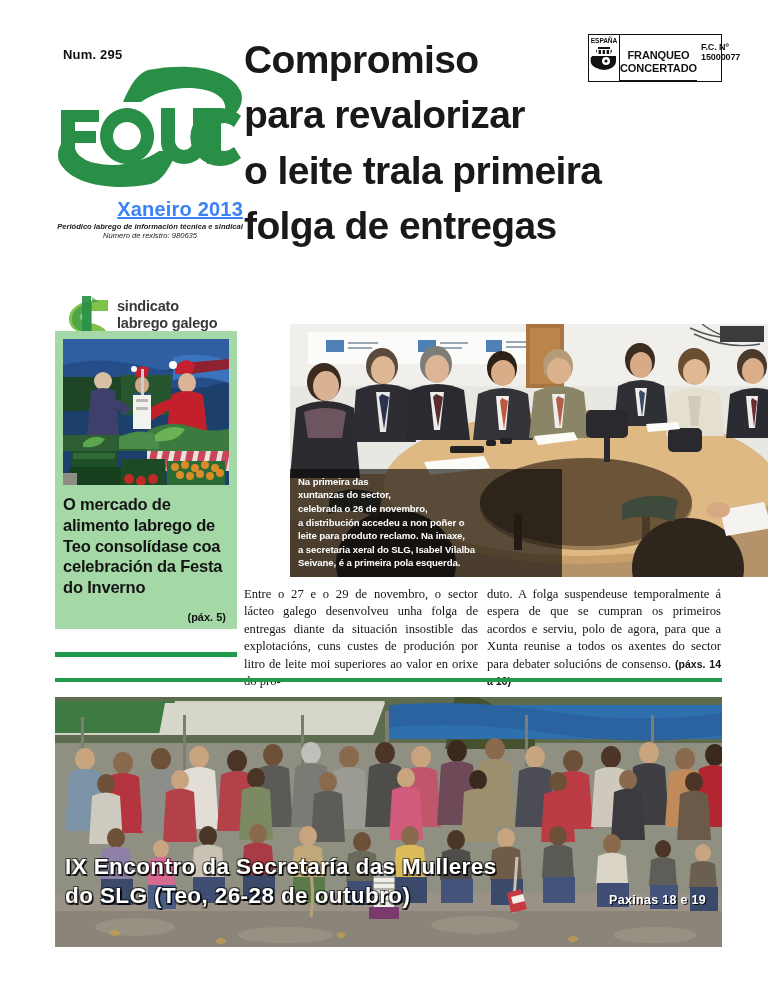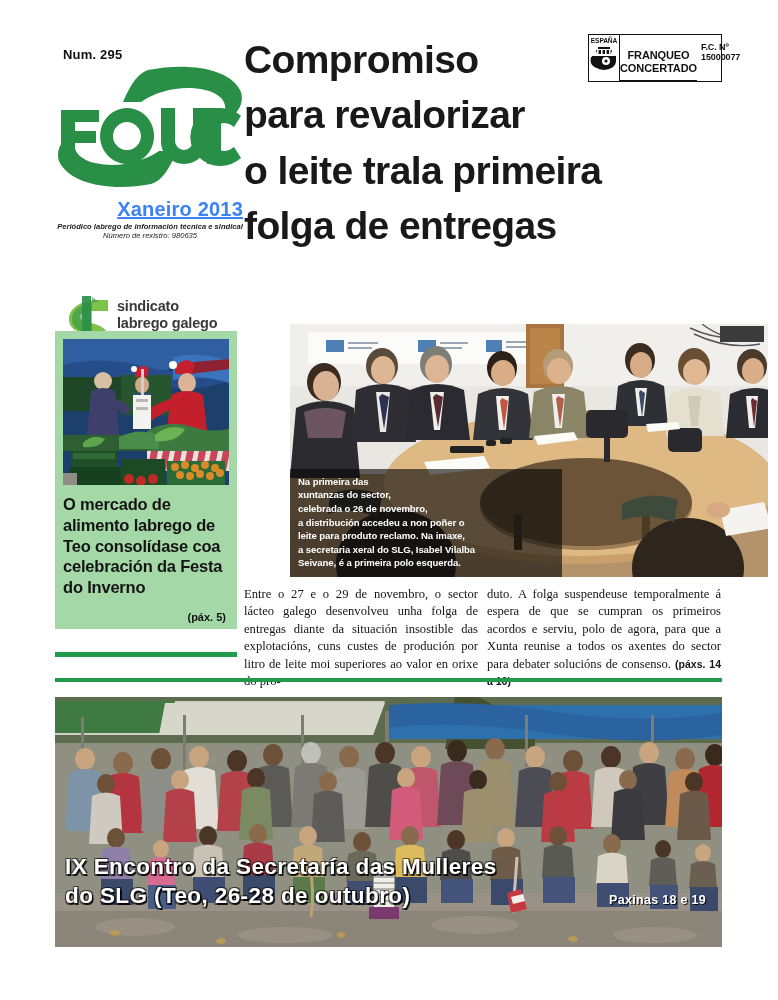--- a/index.html
+++ b/index.html
@@ -609,21 +609,21 @@
       <ellipse cx="428" cy="186" rx="12" ry="8" fill="#d7a983"></ellipse>
     </svg>
 
     <div class="photo-caption">
       <div class="cl">Na primeira das</div>
       <div class="cl">xuntanzas do sector,</div>
       <div class="cl">celebrada o 26 de novembro,</div>
       <div class="cl">a distribución accedeu a non poñer o</div>
       <div class="cl">leite para produto reclamo. Na imaxe,</div>
       <div class="cl">a secretaria xeral do SLG, Isabel Vilalba</div>
-      <div class="cl">Seivane, é a primeira polo esquerda.</div>
+      <div class="cl">Seivane, é a primeira pola esquerda.</div>
     </div>
   </div>
 
   <div class="body-cols">
     <div class="bcol">
       <p>Entre o 27 e o 29 de novembro, o sector lácteo galego desenvolveu unha folga de entregas diante da situación insostible das explotacións, cuns custes de produción por litro de leite moi superiores ao valor en orixe do pro-</p>
     </div>
     <div class="bcol">
       <p><span>duto. A folga suspendeuse temporalmente á espera de que se cumpran os primeiros acordos e serviu, polo de agora, para que a Xunta reunise a todos os axentes do sector para debater solucións de consenso.</span>
          <span class="ref-bold">(páxs. 14 a 16)</span></p>

